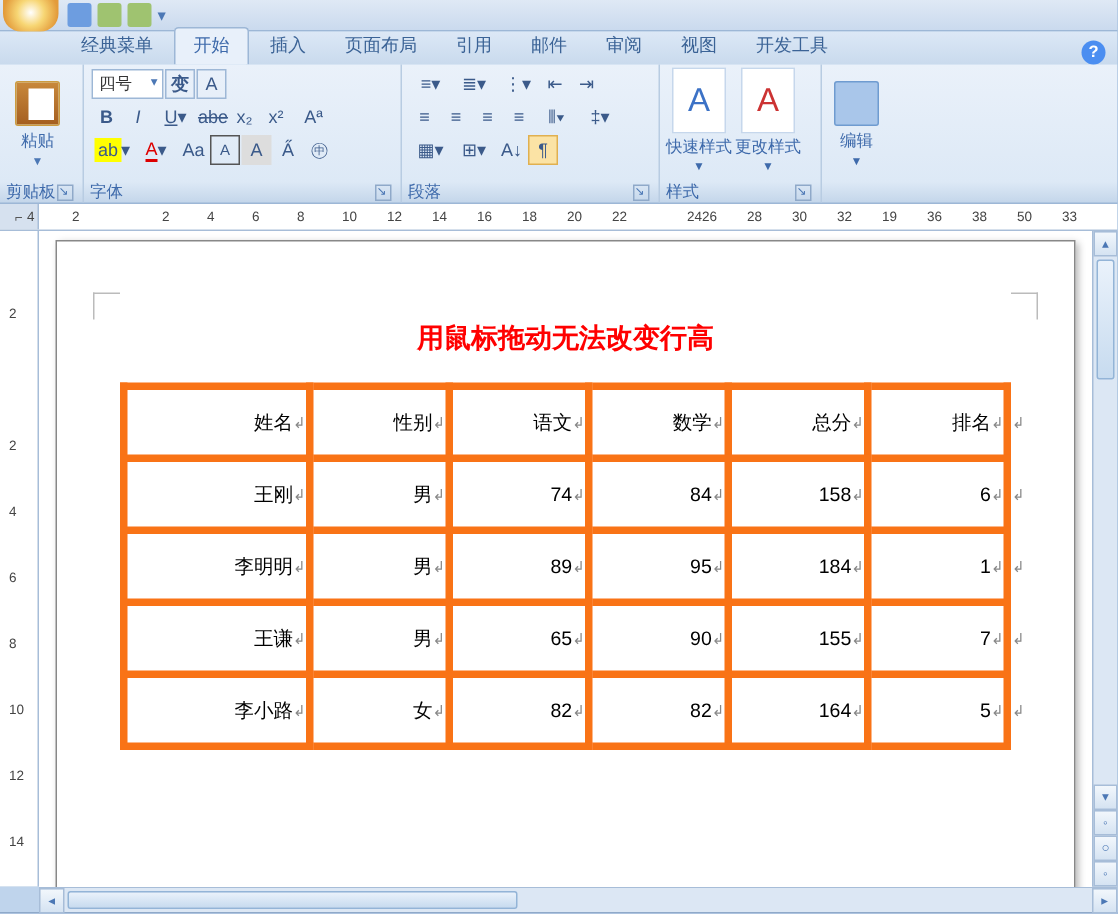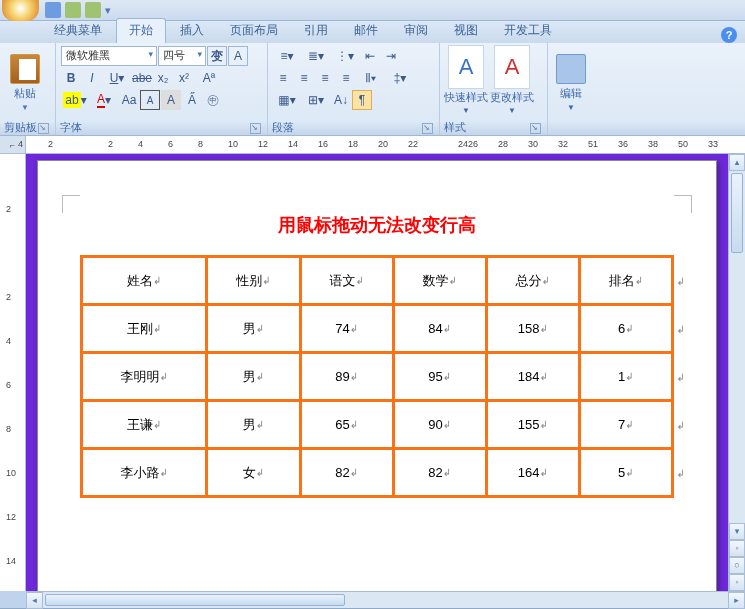--- a/index.html
+++ b/index.html
@@ -29,28 +29,28 @@
 .tb.dd{width:28px}
 .styleitem{width:44px;display:flex;flex-direction:column;align-items:center;color:#3e6aab;gap:1px}
 .styleA{width:36px;height:44px;border:1px solid #c6d7ec;background:#fff;display:flex;align-items:center;justify-content:center;font-family:Georgia,serif;font-size:22px}
 .ruler-h{height:18px;background:#e9eef5;border-bottom:1px solid #a7bdd8;display:flex;font-size:9px;color:#555;overflow:hidden;position:relative}
 .ruler-h .corner{width:26px;background:#d6e1ef;border-right:1px solid #a7bdd8;display:flex;align-items:center;justify-content:center}
 .ruler-ticks{flex:1;position:relative;background:#fff}
 .tick{position:absolute;top:3px;font-size:9px;color:#444}
 .workspace{display:flex;height:437px;background:#97b4d6}
 .ruler-v{width:26px;background:#fff;border-right:1px solid #a7bdd8;position:relative}
 .vt{position:absolute;left:6px;font-size:9px;color:#444}
-.docarea{flex:1;overflow:auto;background:#6d28d9;position:relative}
+.docarea{flex:1;overflow:auto;background:#ffffff;position:relative}
 .page{width:680px;min-height:560px;background:#fff;margin:6px auto 20px;border:1px solid #888;box-shadow:2px 2px 5px rgba(0,0,0,.3);padding:52px 42px 30px;position:relative}
 .pgmark{position:absolute;width:18px;height:18px;border:1px solid #bbb}
 .pgmark.tl{top:34px;left:24px;border-right:none;border-bottom:none}
 .pgmark.tr{top:34px;right:24px;border-left:none;border-bottom:none}
 .doc-title{text-align:center;font-size:18px;font-weight:bold;color:#ff0000;margin-bottom:18px}
 table.data{width:100%;border-collapse:collapse}
-table.data td{border:3px solid #f97316;height:48px;text-align:center;font-size:13px;position:relative}
+table.data td{border:5px solid #f97316;height:48px;text-align:right;font-size:13px;position:relative}
 .pm{font-size:10px;color:#888;position:relative;top:-1px}
 .rowmark{position:absolute;right:-14px;top:50%;transform:translateY(-50%);font-size:10px;color:#888}
 .scroll-v{width:17px;background:#dce7f4;border-left:1px solid #a7bdd8;display:flex;flex-direction:column}
 .sbtn{height:17px;background:linear-gradient(#f2f7fc,#d5e3f2);border:1px solid #a7bdd8;text-align:center;font-size:9px;line-height:14px;color:#4c78b5}
 .sthumb{flex:0 0 80px;margin:2px;background:linear-gradient(#eaf2fb,#c7dbef);border:1px solid #93b4d7;border-radius:2px}
 .strack{flex:1}
 .scroll-h{height:17px;background:#dce7f4;border-top:1px solid #a7bdd8;display:flex;margin-left:26px}
 .status{height:21px;background:linear-gradient(#dbe7f5,#bcd2ea);display:flex;align-items:center;border-top:1px solid #8fa9c9;font-size:11px;color:#3a5a88}
 </style>
 </head>
@@ -80,21 +80,20 @@
         <span style="font-size:8px;color:#4c78b5">▼</span>
       </div>
     </div>
     <div class="group-label"><span>剪贴板</span><span class="launcher">↘</span></div>
   </div>
 
   <div class="group" style="width:212px">
     <div class="group-body">
         <div class="col" style="width:100%">
       <div class="row">
-        <div class="sel" style="width:96px"><span>微软雅黑</span></div>
         <div class="sel" style="width:48px"><span>四号</span></div>
         <div class="tb" style="border:1px solid #9db7d6">
               <b>变</b>
             </div>
         <div class="tb" style="border:1px solid #9db7d6">A</div>
       </div>
       <div class="row">
         <div class="tb">
               <b>B</b>
             </div>
@@ -199,21 +198,21 @@
       <span class="tick" style="left: 262px;">14</span>
       <span class="tick" style="left: 292px; text-align: center;">16</span>
       <span class="tick" style="left: 322px;">18</span>
       <span class="tick" style="left: 352px;">20</span>
       <span class="tick" style="left: 382px;">22</span>
       <span class="tick" style="left: 432px;">24</span>
       <span class="tick" style="left: 442px;">26</span>
       <span class="tick" style="left: 472px;">28</span>
       <span class="tick" style="left: 502px;">30</span>
       <span class="tick" style="left: 532px;">32</span>
-      <span class="tick" style="left: 562px;">51</span>
+      <span class="tick" style="left: 562px;">19</span>
       <span class="tick" style="left: 592px;">36</span>
       <span class="tick" style="left: 622px;">38</span>
       <span class="tick" style="left: 652px;">50</span>
       <span class="tick" style="left: 682px;">33</span>
     </div>
 </div>
 
 <div class="workspace">
   <div class="ruler-v" id="vticks">
       <span class="vt" style="top: 6px;"></span>

